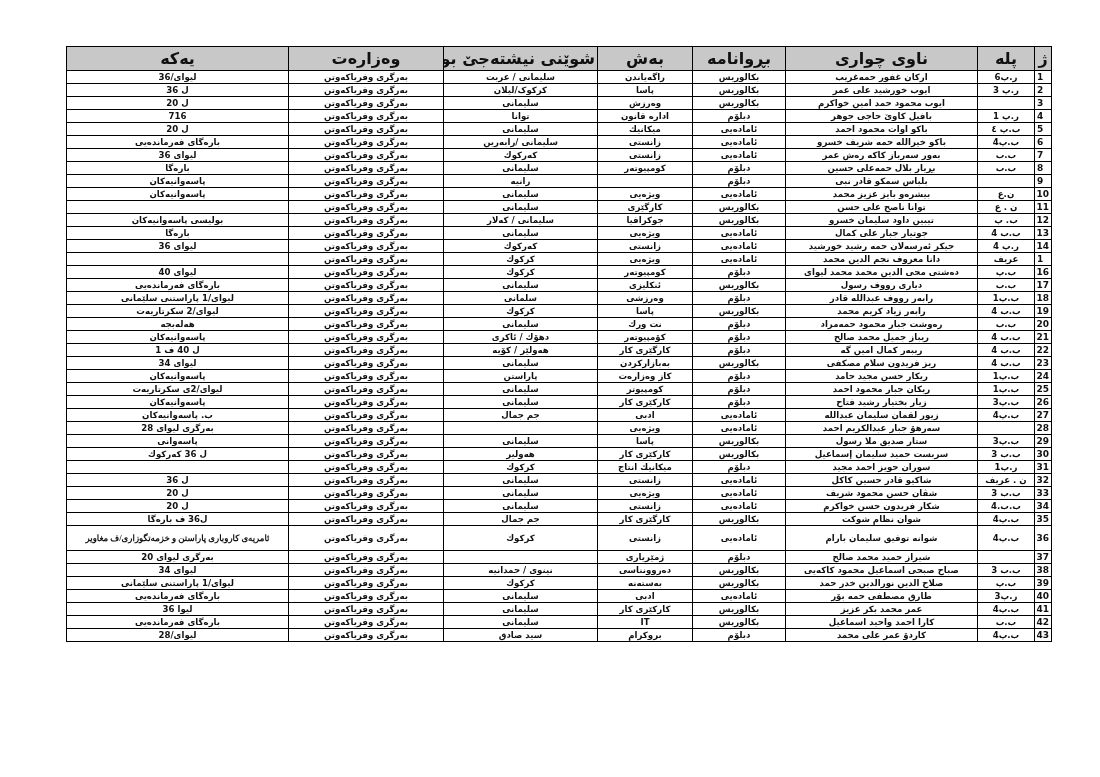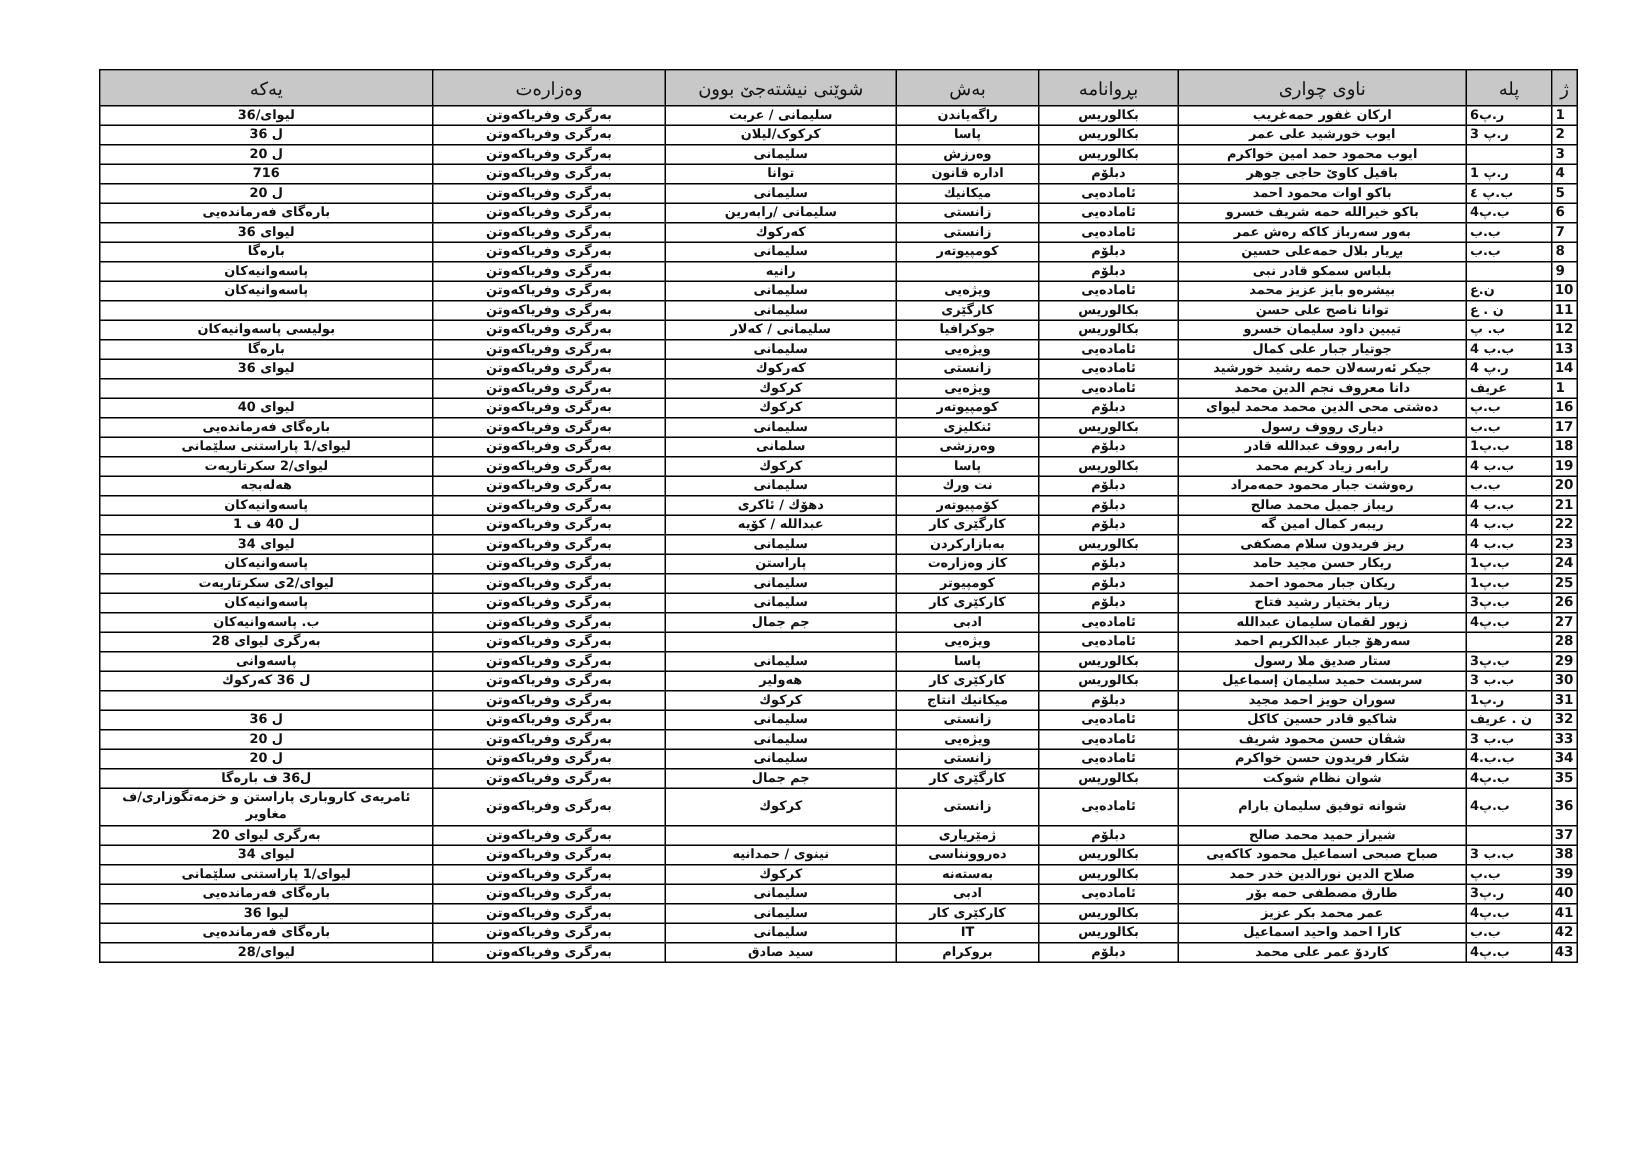--- a/index.html
+++ b/index.html
@@ -1,25 +1,25 @@
 <!DOCTYPE html>
 <html><head>
 <meta charset="utf-8">
 <style>
   html, body { margin:0; padding:0; background:#ffffff; }
   body { width:1100px; height:777px; position:relative; overflow:hidden; font-family:"DejaVu Sans", sans-serif; }
   .sheet { position:absolute; left:66px; top:46px; width:985px; }
   table { border-collapse:collapse; width:985px; table-layout:fixed; direction:rtl; }
   th, td { border:1px solid #000; padding:0 2px; text-align:center; white-space:nowrap; overflow:hidden; font-weight:bold; color:#111; }
-  th { background:#c8c8c8; height:23px; font-size:12px; font-weight:normal; }
+  th { background:#c8c8c8; height:23px; font-size:16px; font-weight:bold; }
   td { height:12px; line-height:12px; font-size:8.6px; }
   td.num { text-align:left; font-size:9px; }
-  td.rank { text-align:left; }
+  td.rank { text-align:center; }
   tr.tall td { height:24px; line-height:11px; }
-  td.wrap { white-space:normal; line-height:11px; }
+  td.wrap { white-space:normal; line-height:11px;font-family:Liberation Serif, serif; }
 </style>
 </head>
 <body>
 
 <div class="sheet">
   <table>
     <colgroup>
       <col style="width:17px">
       <col style="width:57px">
       <col style="width:192px">
@@ -251,21 +251,21 @@
           <td>دهۆك / ئاکری</td>
           <td>بەرگری وفریاکەوتن</td>
           <td>پاسەوانیەکان</td>
         </tr>
         <tr>
           <td class="num">22</td>
           <td class="rank">ب.ب 4</td>
           <td>ریبەر کمال امین گە</td>
           <td>دبلۆم</td>
           <td>کارگێری کار</td>
-          <td>عبداللە / کۆیە</td>
+          <td>هەولێر / کۆیە</td>
           <td>بەرگری وفریاکەوتن</td>
           <td>ل 40 ف 1</td>
         </tr>
         <tr>
           <td class="num">23</td>
           <td class="rank">ب.ب 4</td>
           <td>ریز فریدون سلام مصکفی</td>
           <td>بکالوریس</td>
           <td>بەبازارکردن</td>
           <td>سلیمانی</td>

